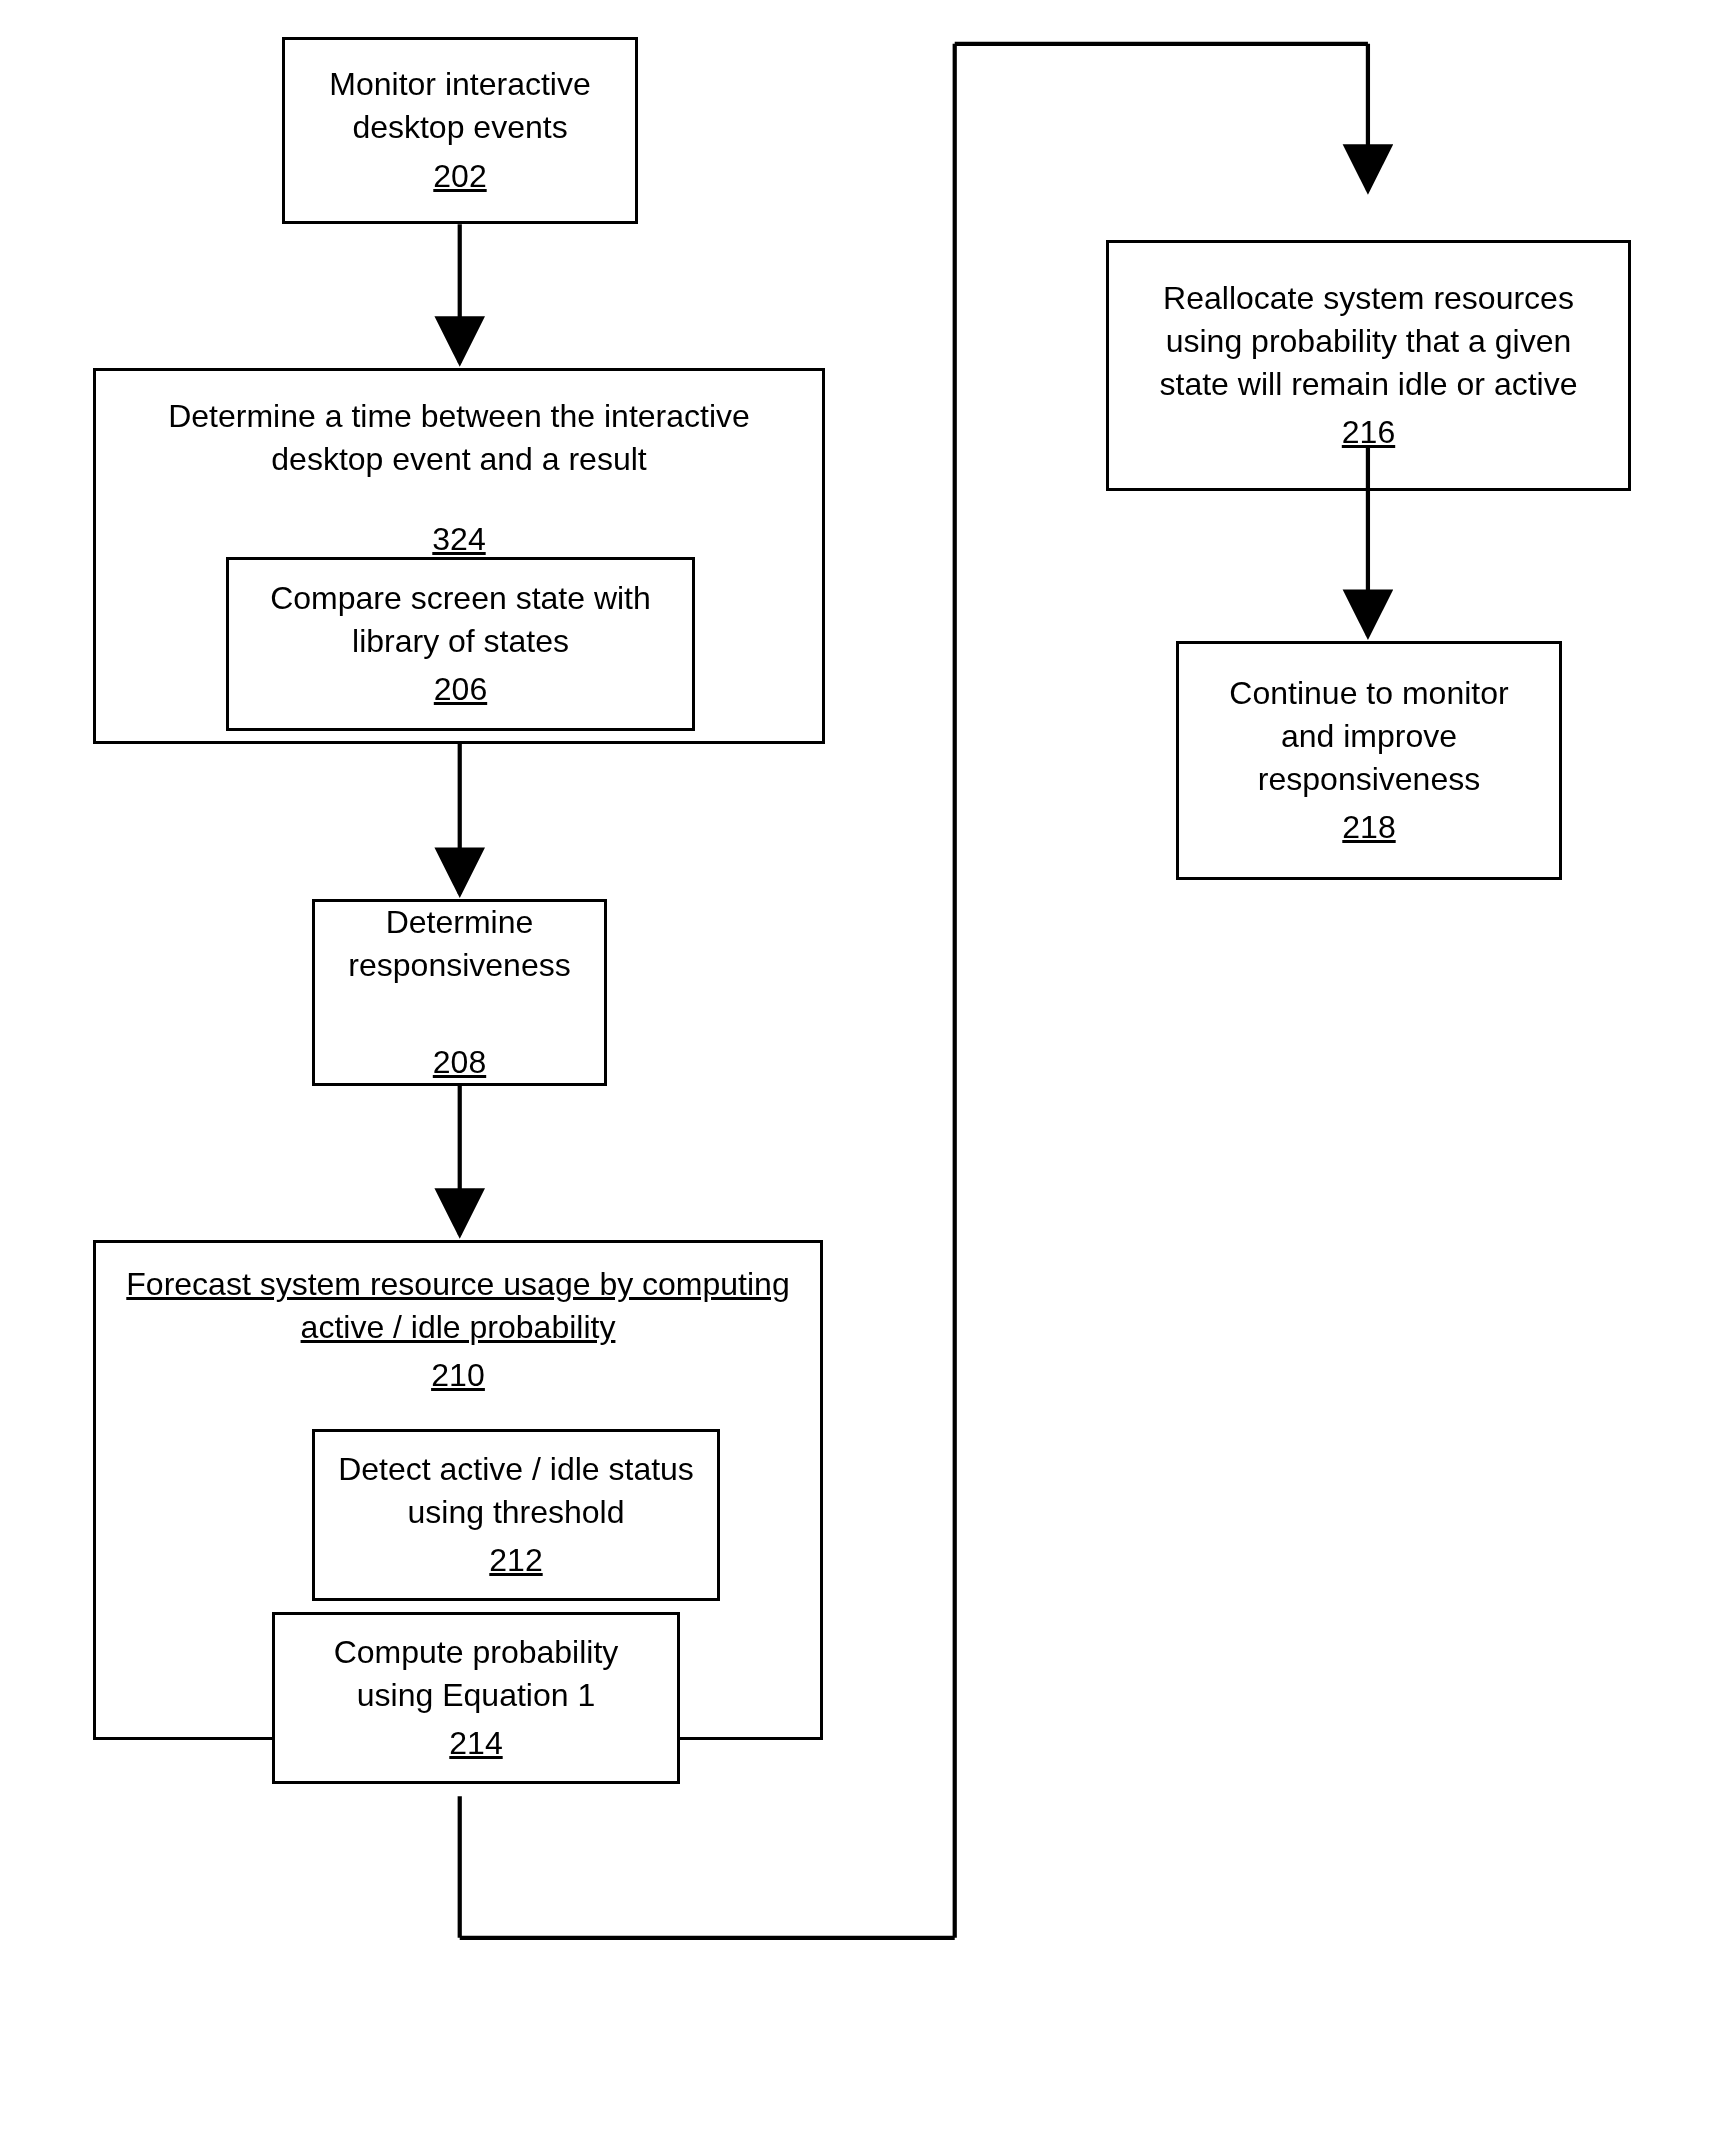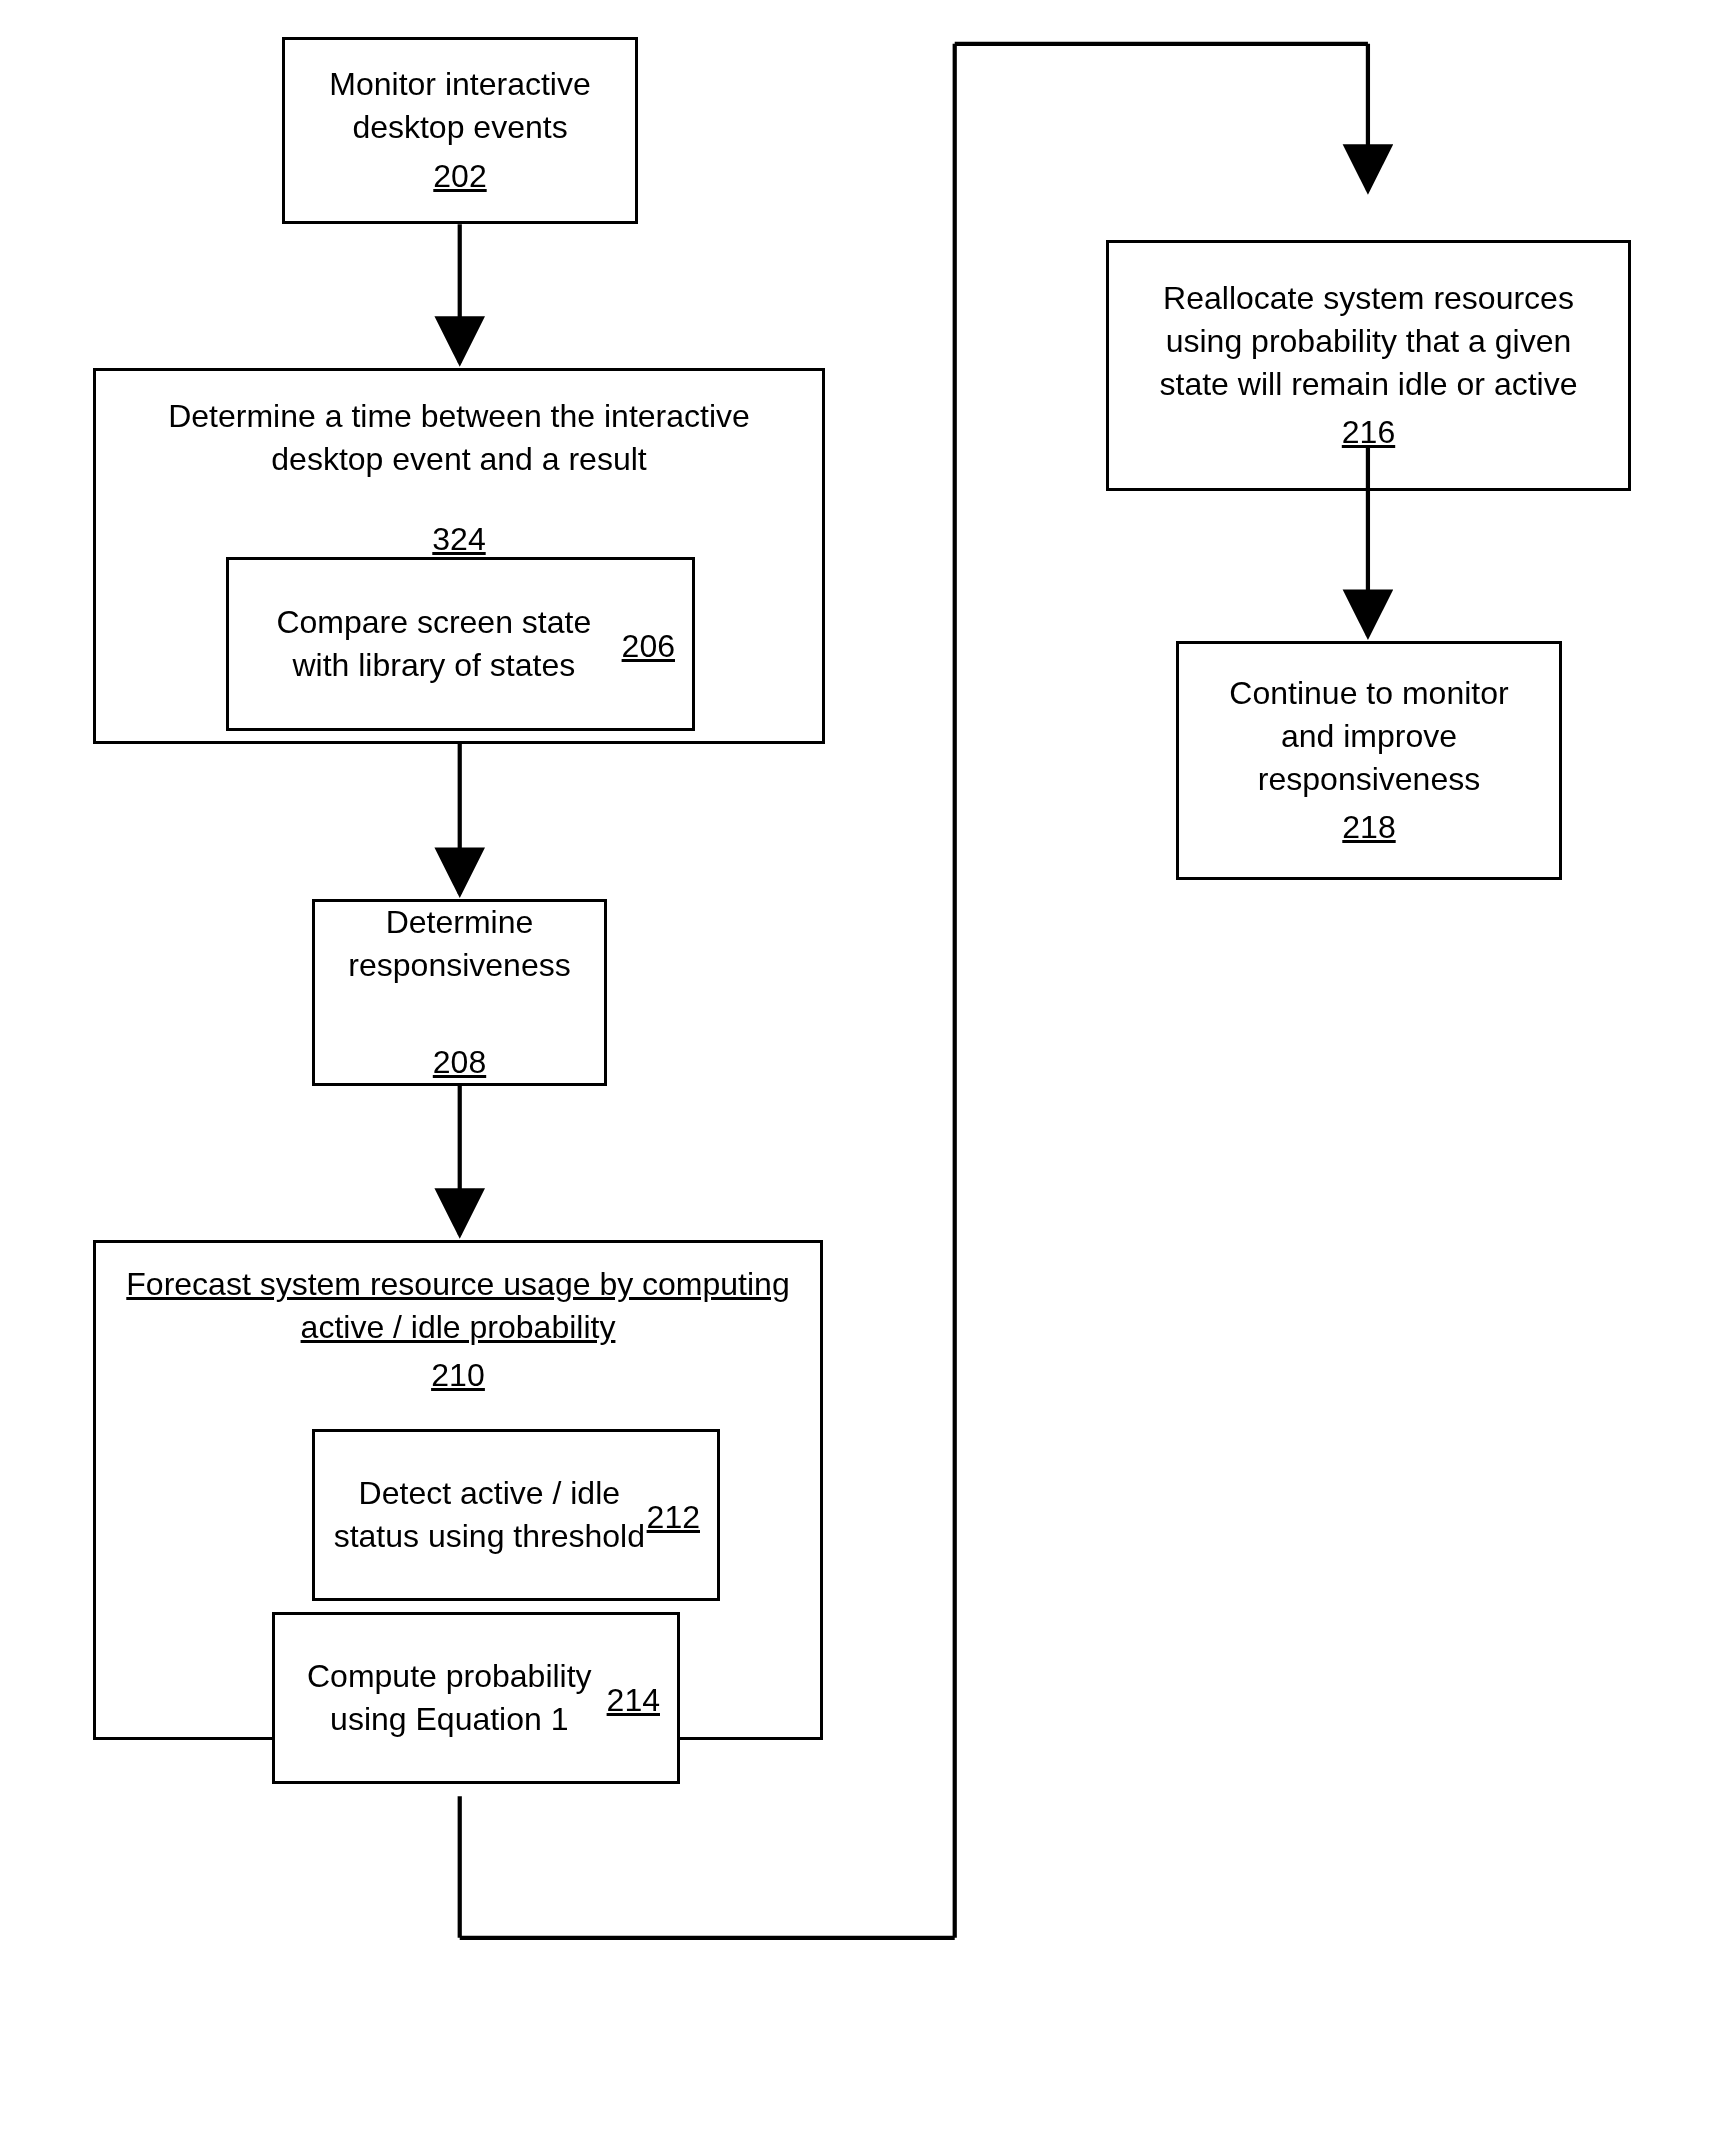--- a/index.html
+++ b/index.html
@@ -27,21 +27,21 @@
     justify-content: center;
     padding: 10px 20px;
     line-height: 1.35;
   }
   .inner {
     position: absolute;
     border: 3.4px solid #000;
     background: #fff;
     text-align: center;
     display: flex;
-    flex-direction: row;
+    flex-direction: column;
     align-items: center;
     justify-content: center;
     padding: 8.4px 17px;
     line-height: 1.35;
   }
   .num {
     text-decoration: underline;
     margin-top: 5px;
   }
   .txt { }

